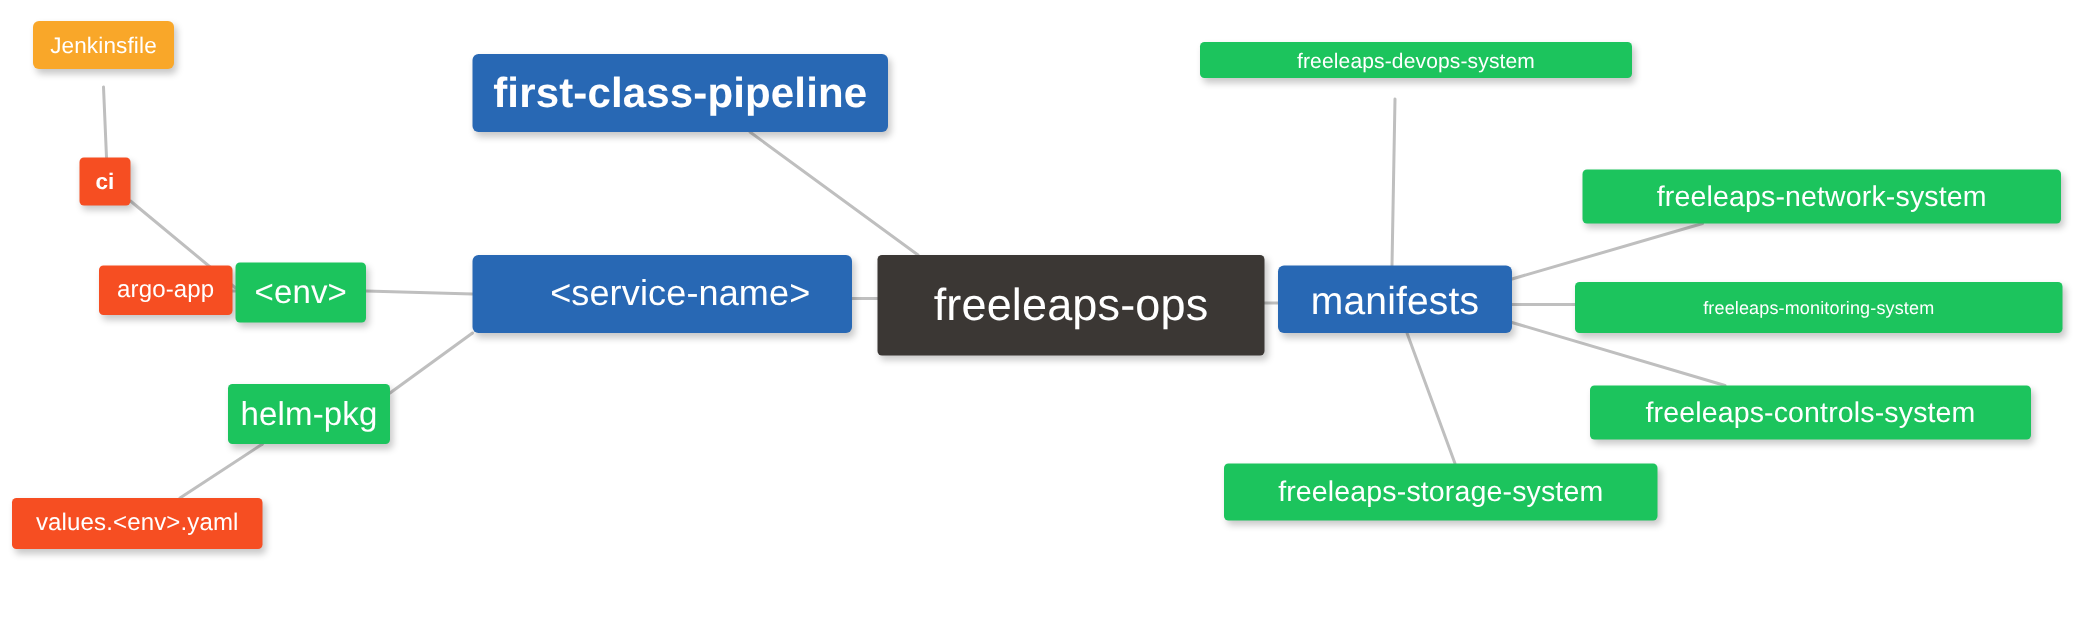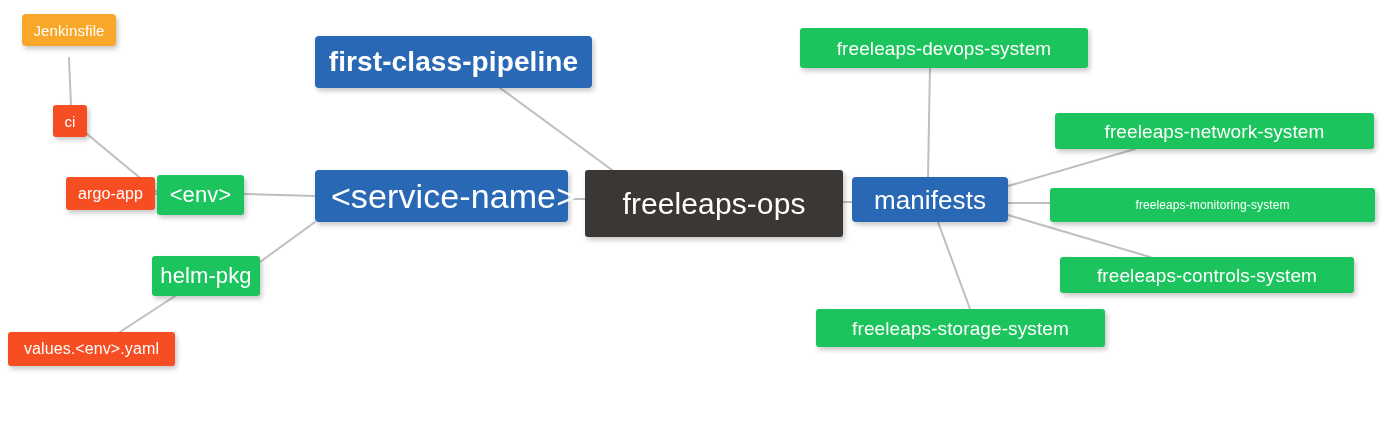--- a/index.html
+++ b/index.html
@@ -59,48 +59,48 @@
       <polyline points="928,177 930,66" fill="none" stroke="#bfbfbf" stroke-width="2" stroke-linecap="round"></polyline>
       <polyline points="1008,186 1135,149" fill="none" stroke="#bfbfbf" stroke-width="2" stroke-linecap="round"></polyline>
       <polyline points="1008,203 1050,203" fill="none" stroke="#bfbfbf" stroke-width="2" stroke-linecap="round"></polyline>
       <polyline points="1008,215 1150,257" fill="none" stroke="#bfbfbf" stroke-width="2" stroke-linecap="round"></polyline>
       <polyline points="938,222 970,309" fill="none" stroke="#bfbfbf" stroke-width="2" stroke-linecap="round"></polyline>
     </svg>
   <div id="node-layer">
       <div class="node orange-node" style="left: 22px; top: 14px; width: 94px; height: 32px; font-size: 15px;">
         <span>Jenkinsfile</span>
       </div>
-      <div class="node red-node" style="left: 53px; top: 105px; width: 34px; height: 32px; font-size: 15px;">
+      <div class="node red-node" style="left: 53px; top: 105px; width: 34px; height: 32px; font-size: 15px; font-weight: bold;">
         <span>ci</span>
       </div>
       <div class="node red-node" style="left: 33px; top: 177px; width: 89px; height: 33px; font-size: 16px; margin-left: 33px;">
         <span>argo-app</span>
       </div>
       <div class="node green-node" style="left: 157px; top: 175px; width: 87px; height: 40px; font-size: 22px;">
         <span>&lt;env&gt;</span>
       </div>
       <div class="node green-node" style="left: 152px; top: 256px; width: 108px; height: 40px; font-size: 22px;">
         <span>helm-pkg</span>
       </div>
       <div class="node red-node" style="left: 8px; top: 332px; width: 167px; height: 34px; font-size: 16px; justify-content: center;">
         <span>values.&lt;env&gt;.yaml</span>
       </div>
       <div class="node blue-node" style="left: 315px; top: 36px; width: 277px; height: 52px; font-size: 28px; font-weight: bold;">
         <span>first-class-pipeline</span>
       </div>
-      <div class="node blue-node" style="left: 315px; top: 170px; width: 253px; height: 52px; font-size: 34px; padding-left: 24px;">
+      <div class="node blue-node" style="left: 315px; top: 170px; width: 253px; height: 52px; font-size: 24px; padding-left: 24px;">
         <span>&lt;service-name&gt;</span>
       </div>
       <div class="node root-node" style="left: 585px; top: 170px; width: 258px; height: 67px; font-size: 30px;">
         <span>freeleaps-ops</span>
       </div>
       <div class="node blue-node" style="left: 852px; top: 177px; width: 156px; height: 45px; font-size: 26px;">
         <span>manifests</span>
       </div>
-      <div class="node green-node" style="left: 800px; top: 28px; width: 288px; height: 40px; font-size: 19px;">
+      <div class="node green-node" style="left: 800px; top: 28px; width: 288px; height: 24px; font-size: 14px;">
         <span>freeleaps-devops-system</span>
       </div>
       <div class="node green-node" style="left: 1055px; top: 113px; width: 319px; height: 36px; font-size: 19px;">
         <span>freeleaps-network-system</span>
       </div>
       <div class="node green-node" style="left: 1050px; top: 188px; width: 325px; height: 34px; font-size: 12px;">
         <span>freeleaps-monitoring-system</span>
       </div>
       <div class="node green-node" style="left: 1060px; top: 257px; width: 294px; height: 36px; font-size: 19px;">
         <span>freeleaps-controls-system</span>

